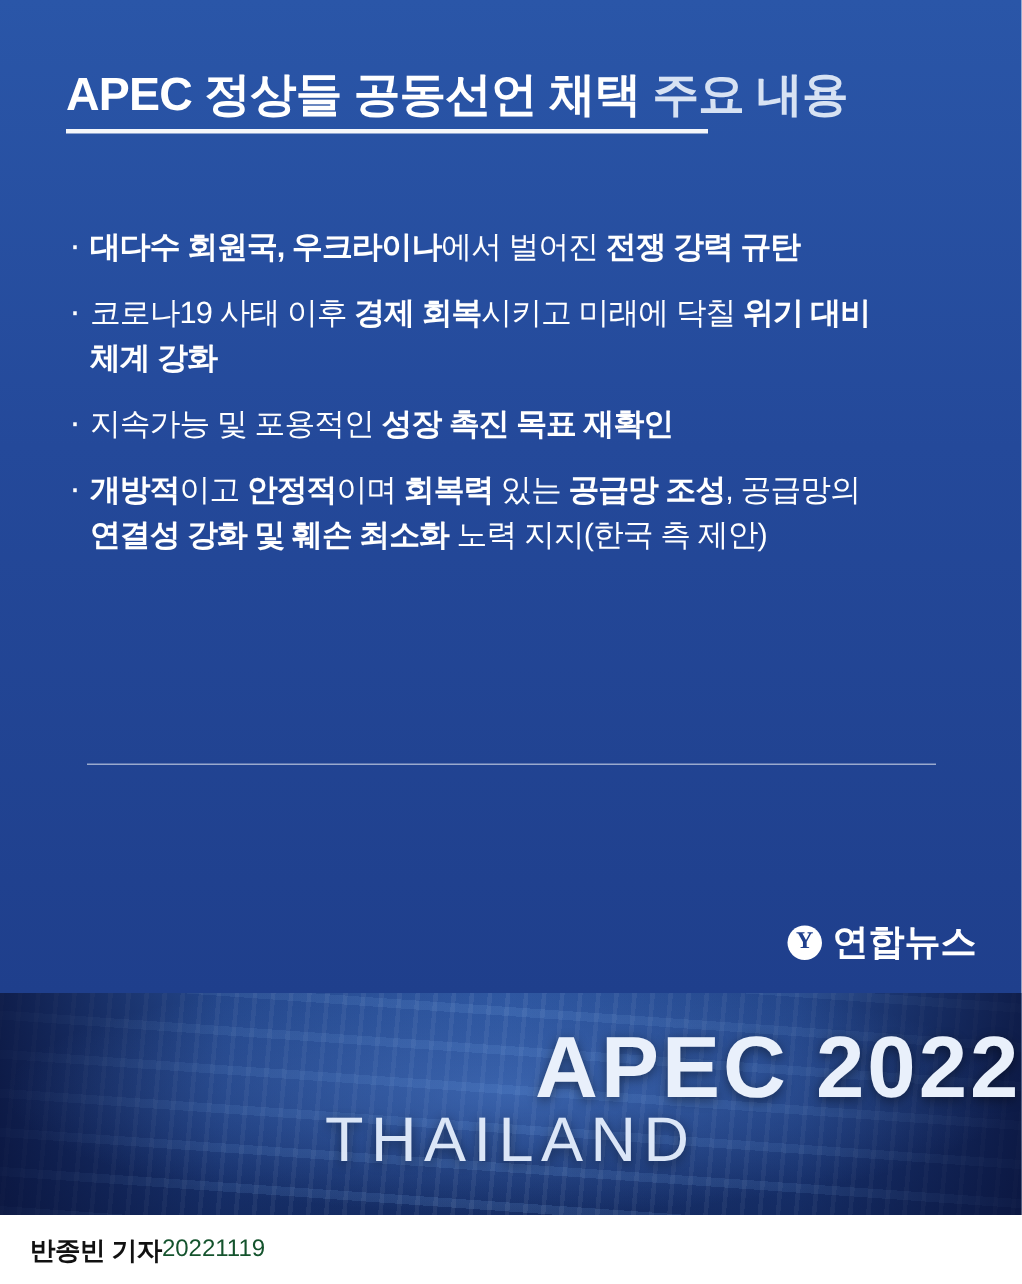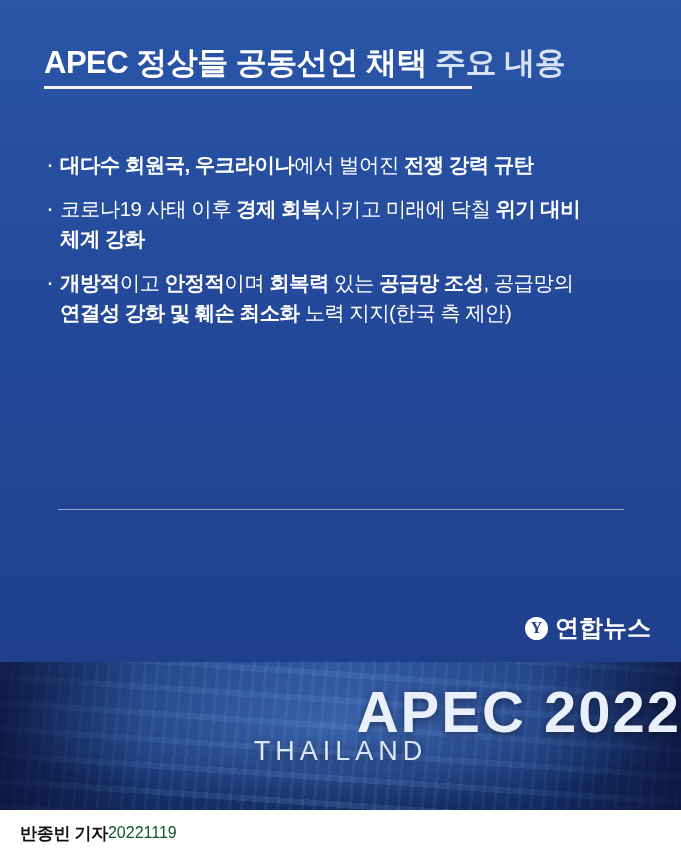--- a/index.html
+++ b/index.html
@@ -154,21 +154,21 @@
     color: #e9f0fb;
     z-index: 2;
     text-shadow: 0 2px 8px rgba(0,0,0,0.45);
     font-family: "Liberation Sans", sans-serif;
   }
   .photo-sub {
     position: absolute;
     width: 100%;
     top: 74px;
     text-align: center;
-    font-size: 27px;
+    font-size: 42px;
     letter-spacing: 5px;
     color: #dbe6f7;
     z-index: 2;
     text-shadow: 0 2px 8px rgba(0,0,0,0.45);
   }
   .footer {
     position: absolute;
     left: 0;
     top: 810px;
     width: 681px;
@@ -198,20 +198,21 @@
   <div class="panel">
 
     <div class="title">
       <span class="bold">APEC 정상들 공동선언 채택</span><span class="light"> 주요 내용</span>
     </div>
     <div class="title-underline"></div>
 
     <div class="bullets">
       <div class="bullet"><b>대다수 회원국, 우크라이나</b>에서 벌어진 <b>전쟁 강력 규탄</b></div>
       <div class="bullet">코로나19 사태 이후 <b>경제 회복</b>시키고 미래에 닥칠 <b>위기 대비</b><br><b>체계 강화</b></div>
+      <div class="bullet">지속가능 및 포용적인 <b>성장 촉진 목표 재확인</b></div>
       <div class="bullet"><b>개방적</b>이고 <b>안정적</b>이며 <b>회복력</b> 있는 <b>공급망 조성</b>, 공급망의<br><b>연결성 강화 및 훼손 최소화</b> 노력 지지(한국 측 제안)</div>
     </div>
 
     <div class="divider"></div>
 
 
     <div class="logo">
       <span class="logo-mark">Y</span>
       <span class="logo-text">연합뉴스</span>
     </div>

